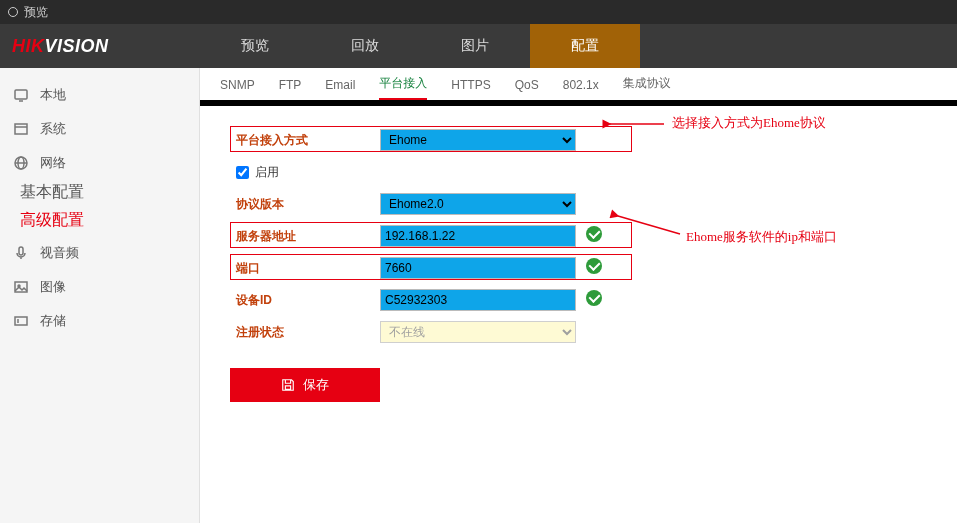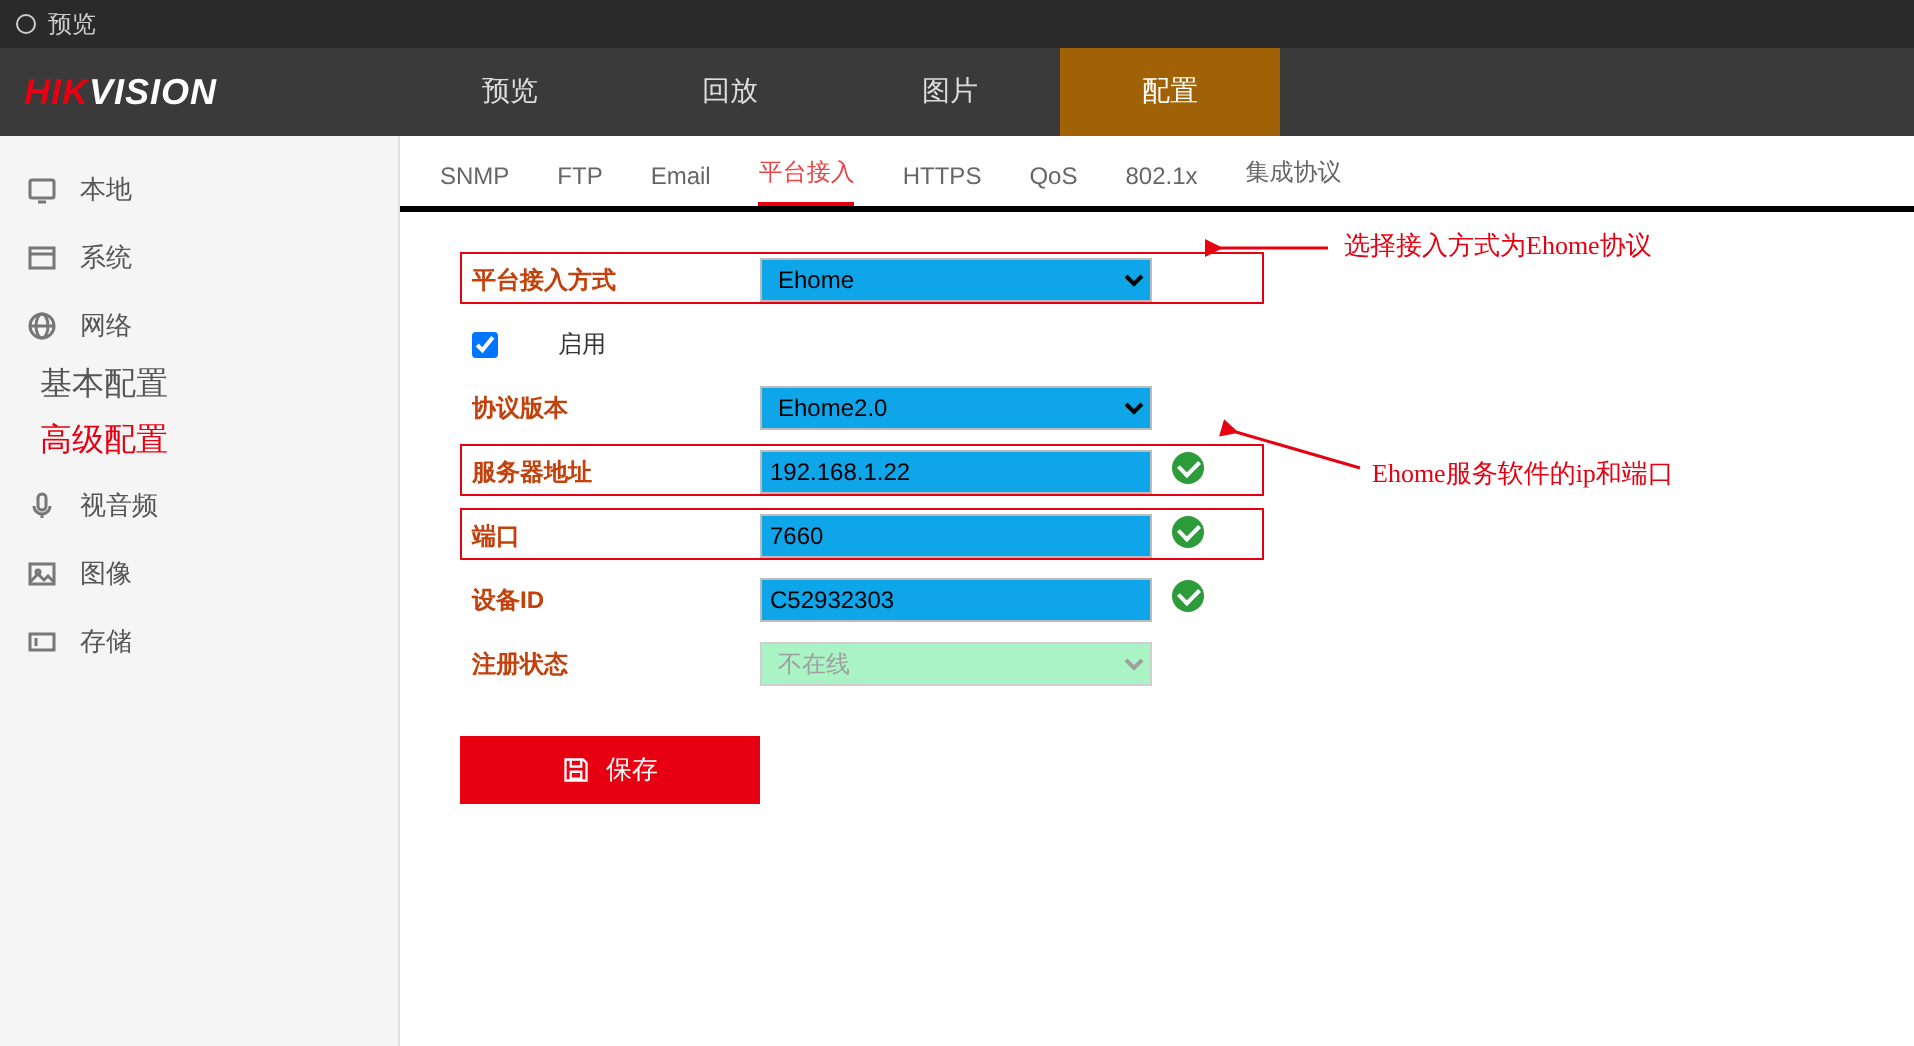--- a/index.html
+++ b/index.html
@@ -20,33 +20,33 @@
 .sidebar { width: 200px; background: #f5f5f5; border-right: 1px solid #e0e0e0; }
 .side-item { display: flex; align-items: center; height: 30px; padding-left: 14px; color: #555; cursor: pointer; font-size: 13px; }
 .side-item.sub { padding-left: 20px; height: 28px; font-size: 16px; }
 .side-item.active { color: #e60012; }
 .side-item .icon { width: 18px; margin-right: 8px; display: inline-flex; align-items: center; }
 .side-item .icon svg { width: 14px; height: 14px; stroke: #777; fill: none; stroke-width: 1.5; }
 .side-item.group { margin-top: 4px; }
 .side-spacer { height: 8px; }
 
 .content { flex: 1; padding: 8px 0 0 0; position: relative; }
-.sub-tabs { display: flex; padding-left: 20px; border-bottom: 3px solid #000000; height: 30px; gap: 24px; align-items: flex-end; }
+.sub-tabs { display: flex; padding-left: 20px; border-bottom: 6px solid #000000; height: 30px; gap: 24px; align-items: flex-end; }
 .sub-tab { padding-bottom: 6px; color: #666; font-size: 12px; cursor: pointer; border-bottom: 2px solid transparent; }
-.sub-tab.active { color: #ef4444; border-bottom-color: #e60012; }
+.sub-tab.active { color: #15803d; border-bottom-color: #e60012; }
 
 .form { padding: 18px 0 0 30px; }
 .row { display: flex; align-items: center; height: 32px; margin-bottom: 0; position: relative; width: 640px; }
 .row .label { width: 150px; padding-left: 6px; font-size: 12px; color: #c2410c; font-weight: bold; }
 .row .field { width: 198px; position: relative; }
 .row select, .row input.text {
   width: 196px; height: 22px; border: 1px solid #bbb; font-size: 12px; padding: 0 4px; background: #0ea5e9;
 }
-.row select[disabled], .row input[disabled] { background: #86efac; color: #777; }
-.check-wrap { display: flex; align-items: center; gap: 24px; }
+.row select[disabled], .row input[disabled] { background: #fef9c3; color: #777; }
+.check-wrap { display: flex; align-items: center; }
 .check-wrap input { margin-right: 6px; width: 13px; height: 13px; }
 .valid-icon { position: absolute; left: 356px; top: 6px; width: 16px; height: 16px; background: #2e9b3a; border-radius: 50%; display: flex; align-items: center; justify-content: center; }
 .valid-icon::after { content: ""; width: 5px; height: 8px; border: solid #fff; border-width: 0 2px 2px 0; transform: rotate(45deg); margin-top: -2px; }
 .redbox { border: 1.5px solid #e60012; position: absolute; pointer-events: none; }
 
 .save-btn {
   margin: 20px 0 0 30px; width: 150px; height: 34px; background: #e60012; color: #fff;
   display: flex; align-items: center; justify-content: center; font-size: 13px; cursor: pointer; border: none; text-align: right;
 }
 .save-btn .disk { width: 14px; height: 14px; margin-right: 8px; }

